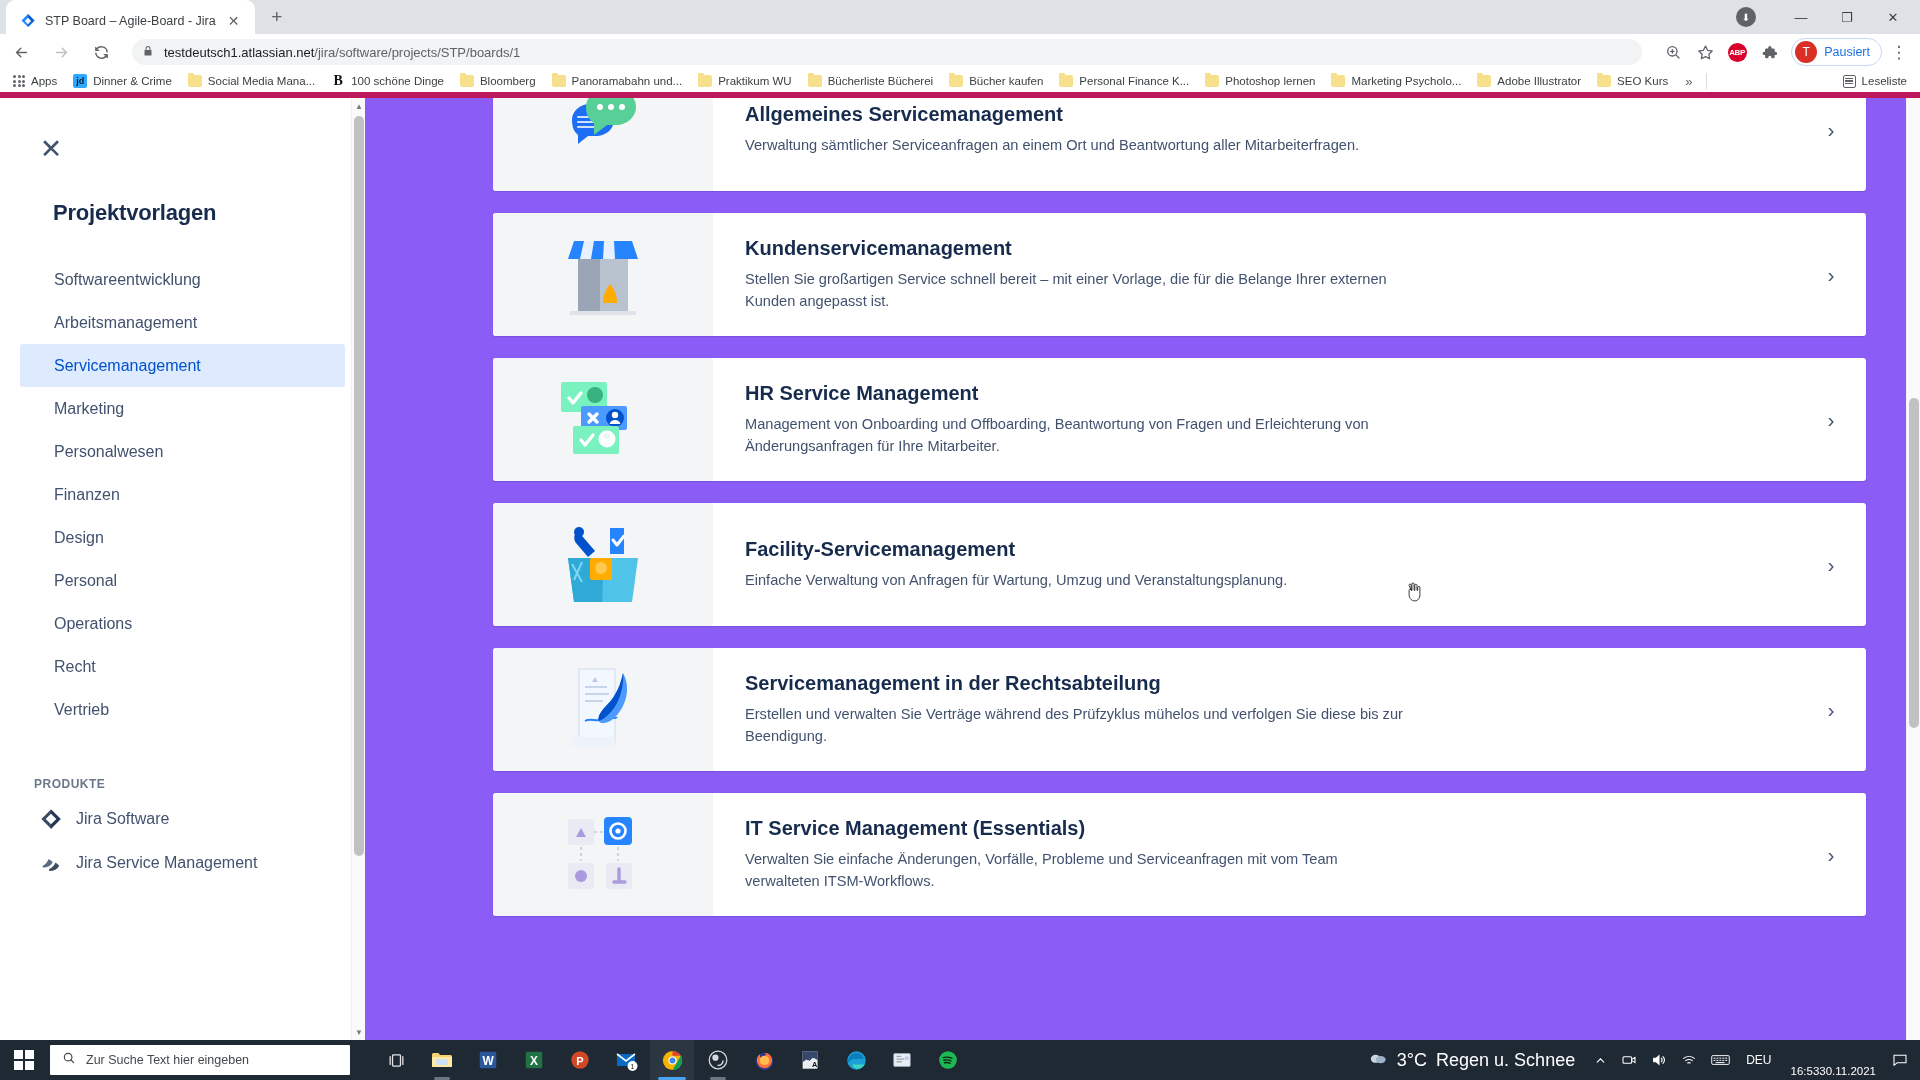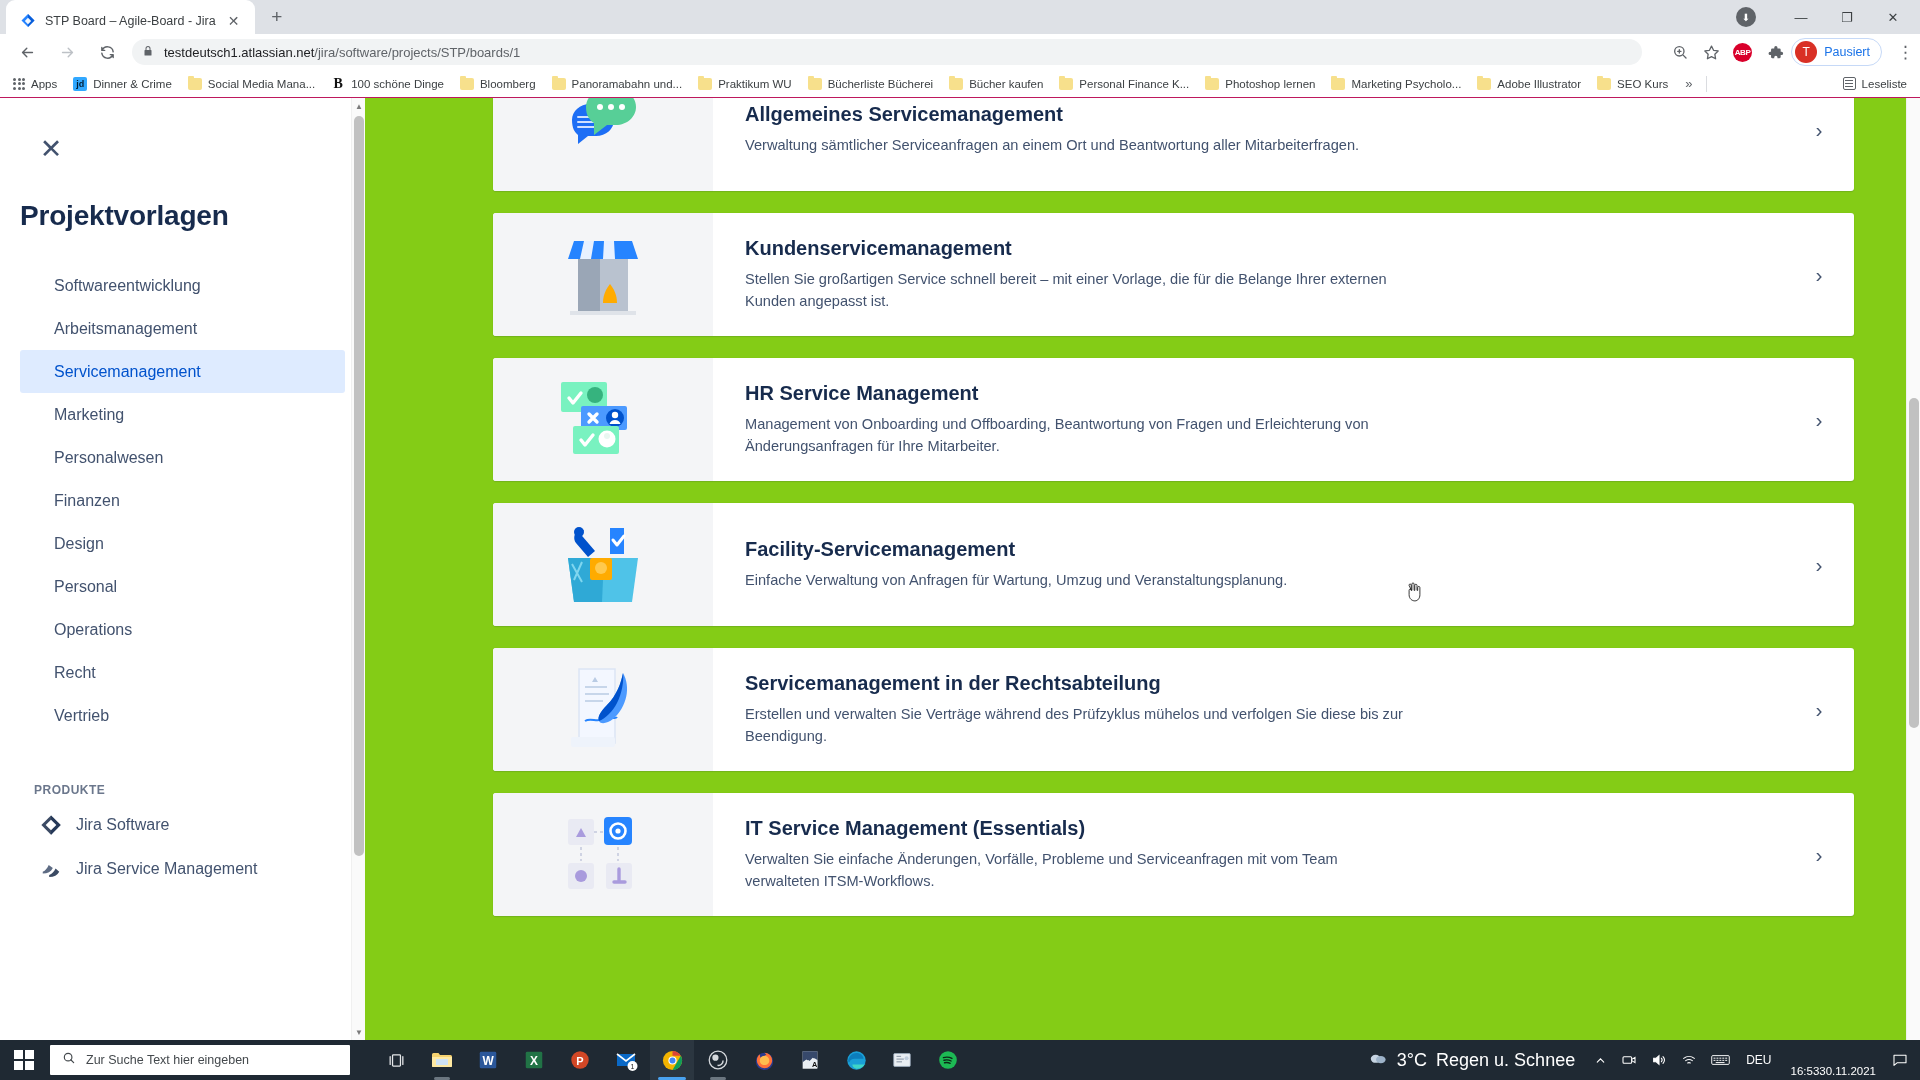--- a/index.html
+++ b/index.html
@@ -49,21 +49,21 @@
     color: #fff; font-size: 10px; margin-right: 22px;
   }
 
   
   .chrome-toolbar {
     height: 36px; background: #fff;
     display: flex; align-items: center; padding: 0 6px; gap: 10px;
   }
   .tb-btn {
     width: 30px; height: 30px; display: flex; align-items: center;
-    justify-content: flex-end; color: #5f6368; border-radius: 50%;
+    justify-content: center; color: #5f6368; border-radius: 50%;
     flex: 0 0 30px;
   }
   .omnibox {
     flex: 1; height: 26px; background: #f1f3f4; border-radius: 13px;
     display: flex; align-items: center; padding: 0 10px; gap: 10px;
     margin: 0 6px; min-width: 0;
   }
   .omnibox-url { font-size: 13px; color: #202124; white-space: nowrap; overflow: hidden; }
   .omnibox-url .dim { color: #5f6368; }
   .tb-right { display: flex; align-items: center; gap: 2px; }
@@ -80,21 +80,21 @@
   }
   .profile-av {
     width: 22px; height: 22px; border-radius: 50%; background: #d93025;
     color: #fff; font-size: 12px; display: flex;
     align-items: center; justify-content: center;
   }
   .profile-label { font-size: 12.5px; color: #1a73e8; }
 
   
   .bookmarks {
-    height: 28px; background: #fff; border-bottom: 1px solid #be185d;
+    height: 28px; background: #fff; border-bottom: 6px solid #be185d;
     display: flex; align-items: center; padding: 0 6px; gap: 2px;
     overflow: hidden;
   }
   .bm {
     display: flex; align-items: center; gap: 6px; padding: 3px 7px;
     border-radius: 4px; flex: 0 0 auto; height: 22px;
   }
   .bm-label { font-size: 11.5px; color: #3c4043; white-space: nowrap; }
   .bm-folder {
     width: 14px; height: 12px; background: #f5deo0; background: #f7e08c;
@@ -139,21 +139,21 @@
   .leftpanel {
     width: 365px; flex: 0 0 365px; background: #fff;
     position: relative; overflow: hidden; padding-top: 24px;
   }
   .close-x {
     margin: 10px 0 0 34px; width: 34px; height: 34px;
     display: flex; align-items: center; justify-content: center;
     font-size: 27px; font-weight: 300; color: #42526e; line-height: 1;
   }
   .panel-title {
-    margin: 34px 0 0 20px; font-size: 28px; font-weight: 700;
+    margin: 34px 0 0 53px; font-size: 22px; font-weight: 700;
     color: #172b4d; letter-spacing: -0.2px;
   }
   .cat-list { margin-top: 32px; }
   .cat {
     height: 43px; display: flex; align-items: center;
     padding: 0 20px 0 34px; margin: 0 20px 0 20px; border-radius: 3px;
     font-size: 16px; color: #42526e;
   }
   .cat.active { background: #deebff; color: #0052cc; }
   .prod-head {
@@ -177,22 +177,22 @@
   }
   .sb-arrow.top { top: 0; }
   .sb-arrow.bot { bottom: 0; }
   .sb-thumb {
     position: absolute; left: 2px; width: 10px; top: 18px; height: 740px;
     background: #c1c1c1; border-radius: 5px;
   }
 
   
   .main {
-    flex: 1; background: #84cc16; position: relative;
-    overflow: hidden; padding-right: 14px;
+    flex: 1; background: #8b5cf6; position: relative;
+    overflow: hidden; padding-right: 2px;
   }
   .cards { padding: 0 52px 0 128px; }
   .card {
     display: flex; align-items: stretch; min-height: 123px;
     background: #fff; border-radius: 3px;
     box-shadow: 0 1px 1px rgba(9,30,66,0.13), 0 0 1px rgba(9,30,66,0.13);
     margin-bottom: 22px; position: relative;
   }
   .card.first { margin-top: -30px; }
   .card-art {

